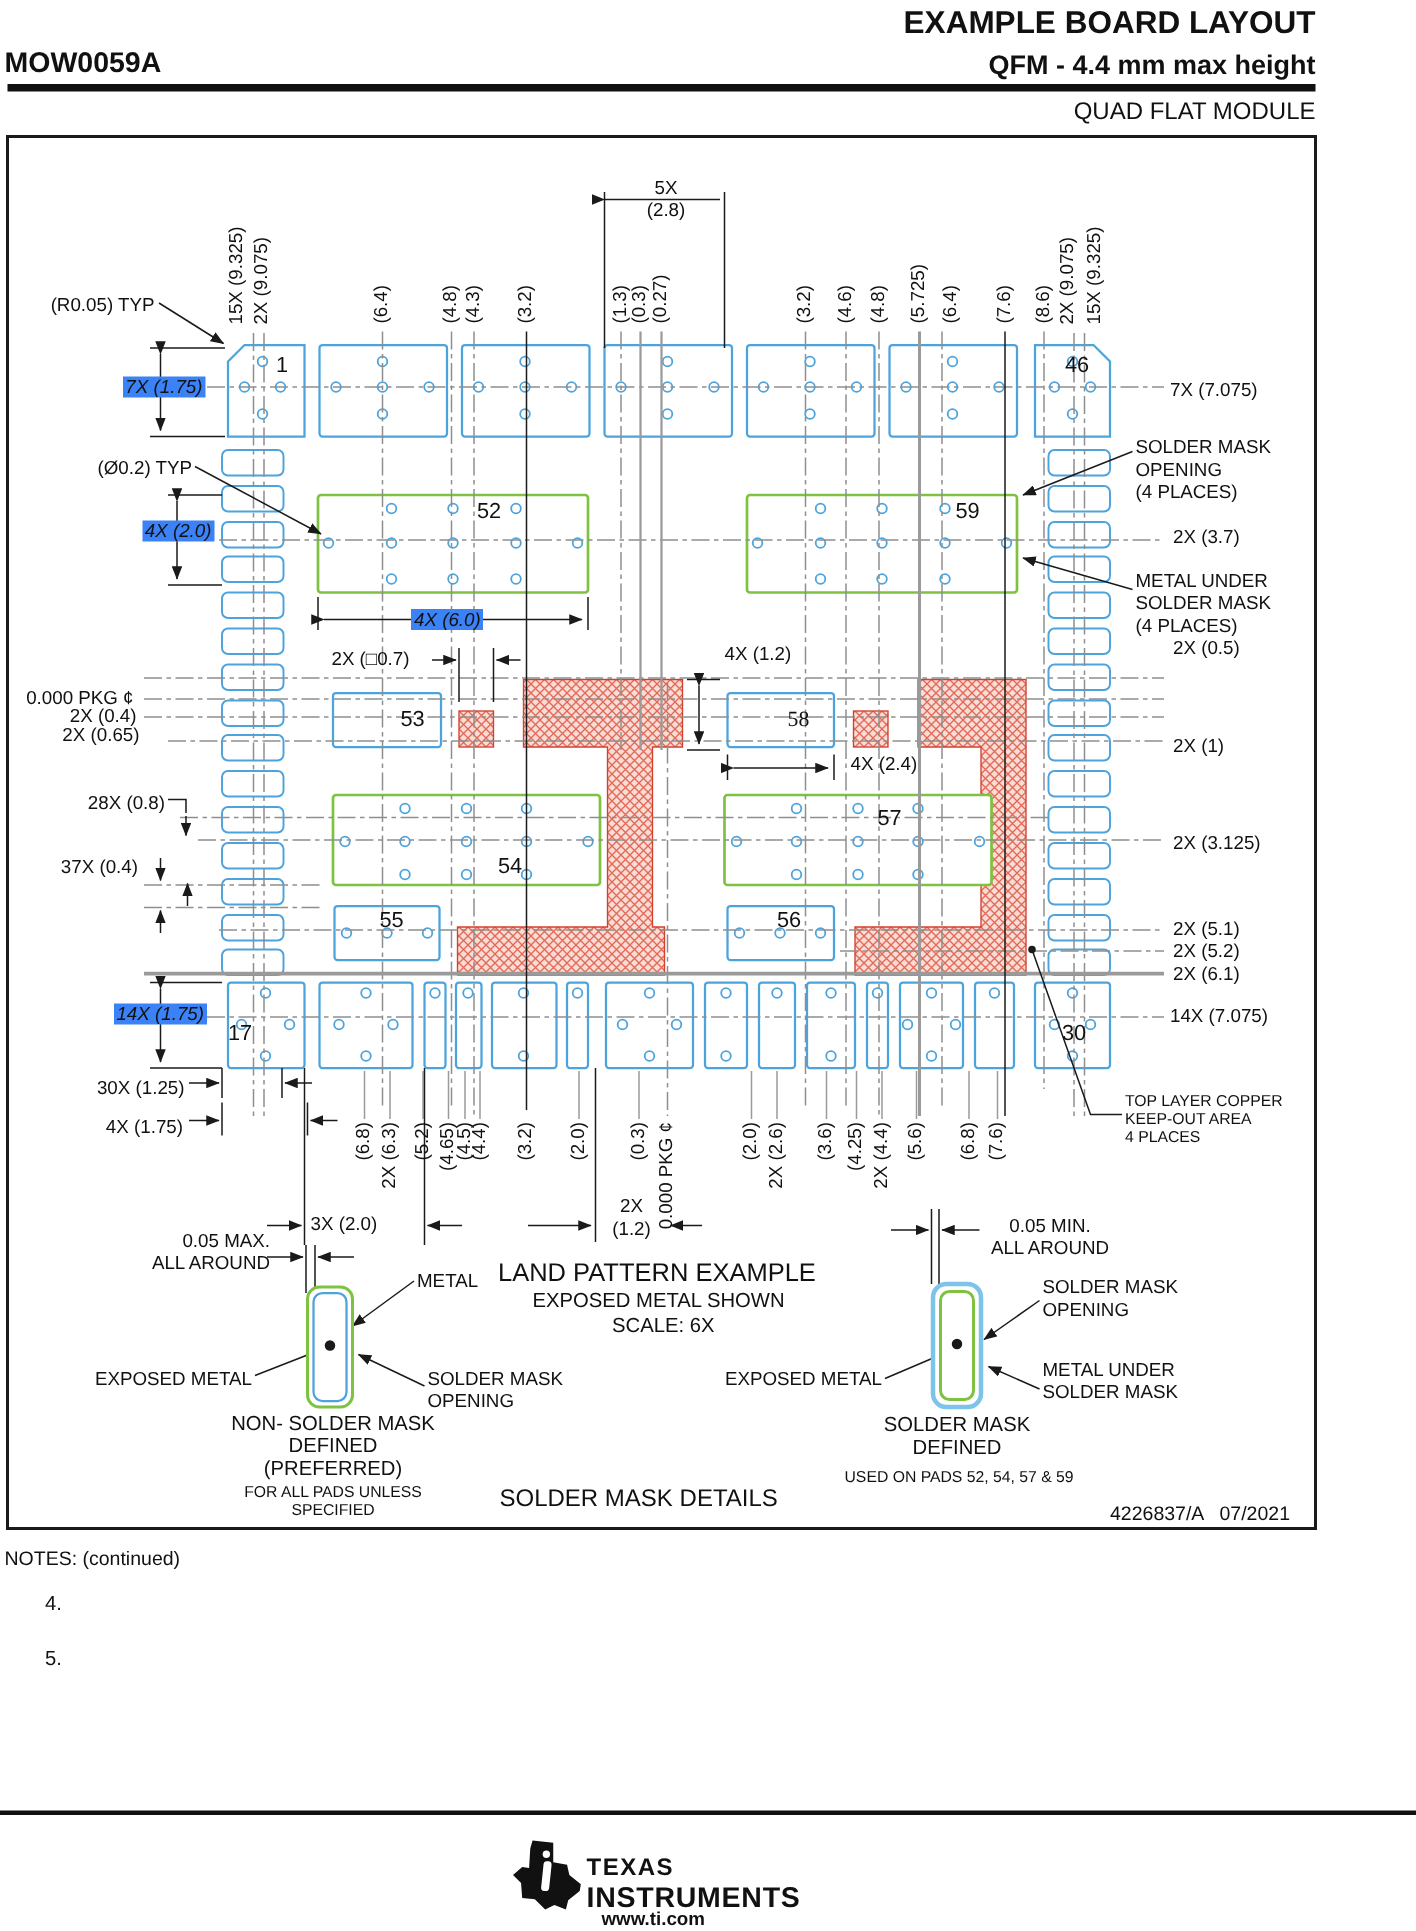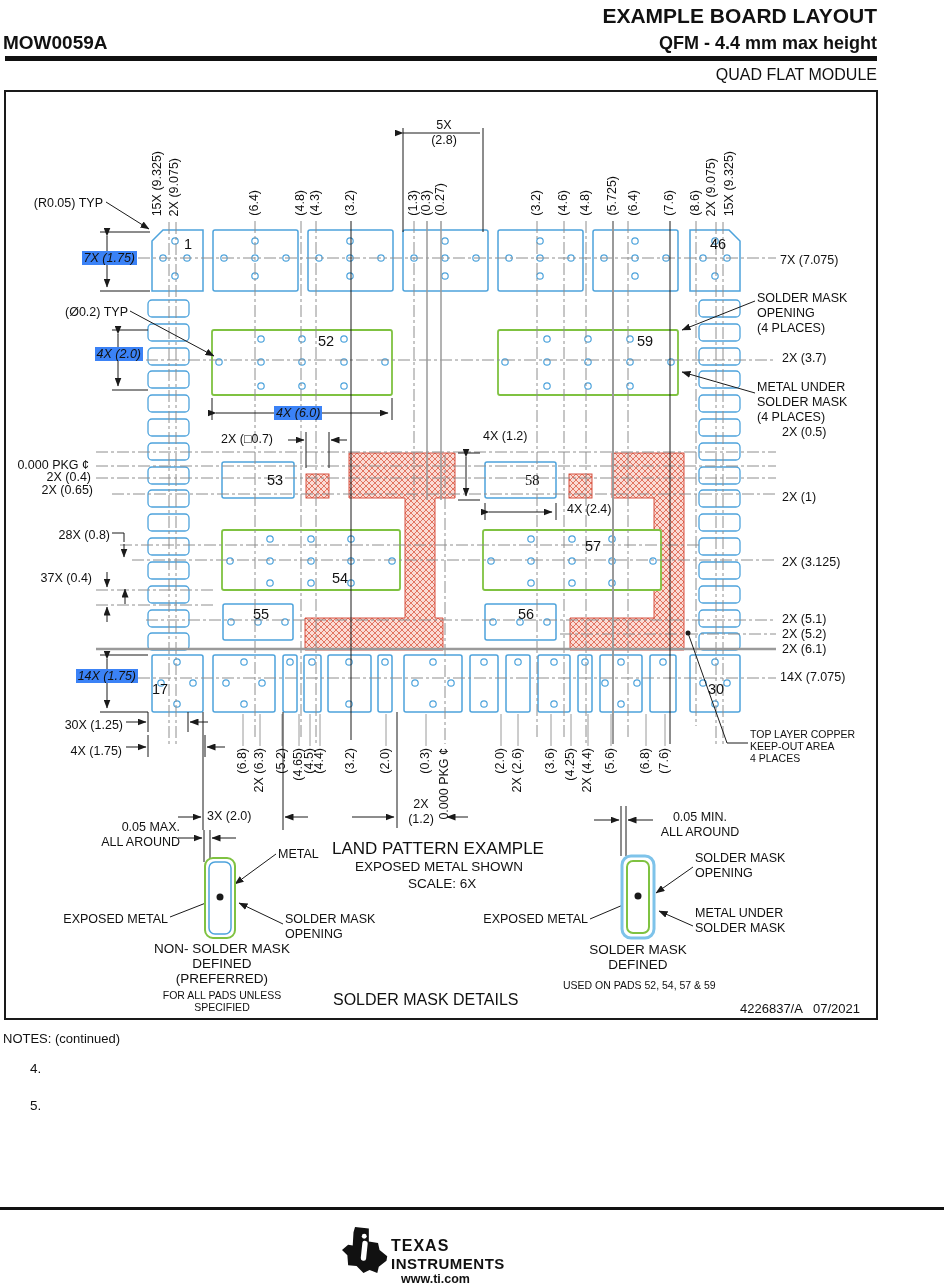--- a/index.html
+++ b/index.html
@@ -502,16 +502,16 @@
   <span class="abs" style="left:30px;top:1061px;font-size:13.5px;">4.</span>
   <span class="abs" style="left:30px;top:1098px;font-size:13.5px;">5.</span>
 
   <div class="rule" style="left:0;right:0;top:1207px;height:2.5px;"></div>
   <svg class="abs" style="left:342px;top:1226px;" width="46" height="48" viewBox="0 0 60 62">
     <path fill="#111" d="M17,1 L35,3 L35,20 L47,22 L49,31 L59,39 L58,45 L48,53 L46,61 L36,57 L28,61 L19,52 L8,51 L7,38 L0,31 L8,24 L14,25 L15,8 Z"></path>
     <circle cx="29" cy="13" r="3.2" fill="#fff"></circle>
     <rect x="25.5" y="19" width="7" height="26" rx="3" fill="#fff" transform="rotate(6 29 32)"></rect>
   </svg>
   <span class="abs b" style="left:391px;top:1237px;font-size:16px;letter-spacing:1px;">TEXAS</span>
-  <span class="abs b" style="left:391px;top:1255px;font-size:15px;letter-spacing:0.5px;">INSTRUMENTS</span>
+  <span class="abs b" style="left:391px;top:1255px;font-size:19px;letter-spacing:0.5px;">INSTRUMENTS</span>
   <span class="abs b" style="left:401px;top:1272px;font-size:12.5px;">www.ti.com</span>
 
 </div>
 
 </body></html>

